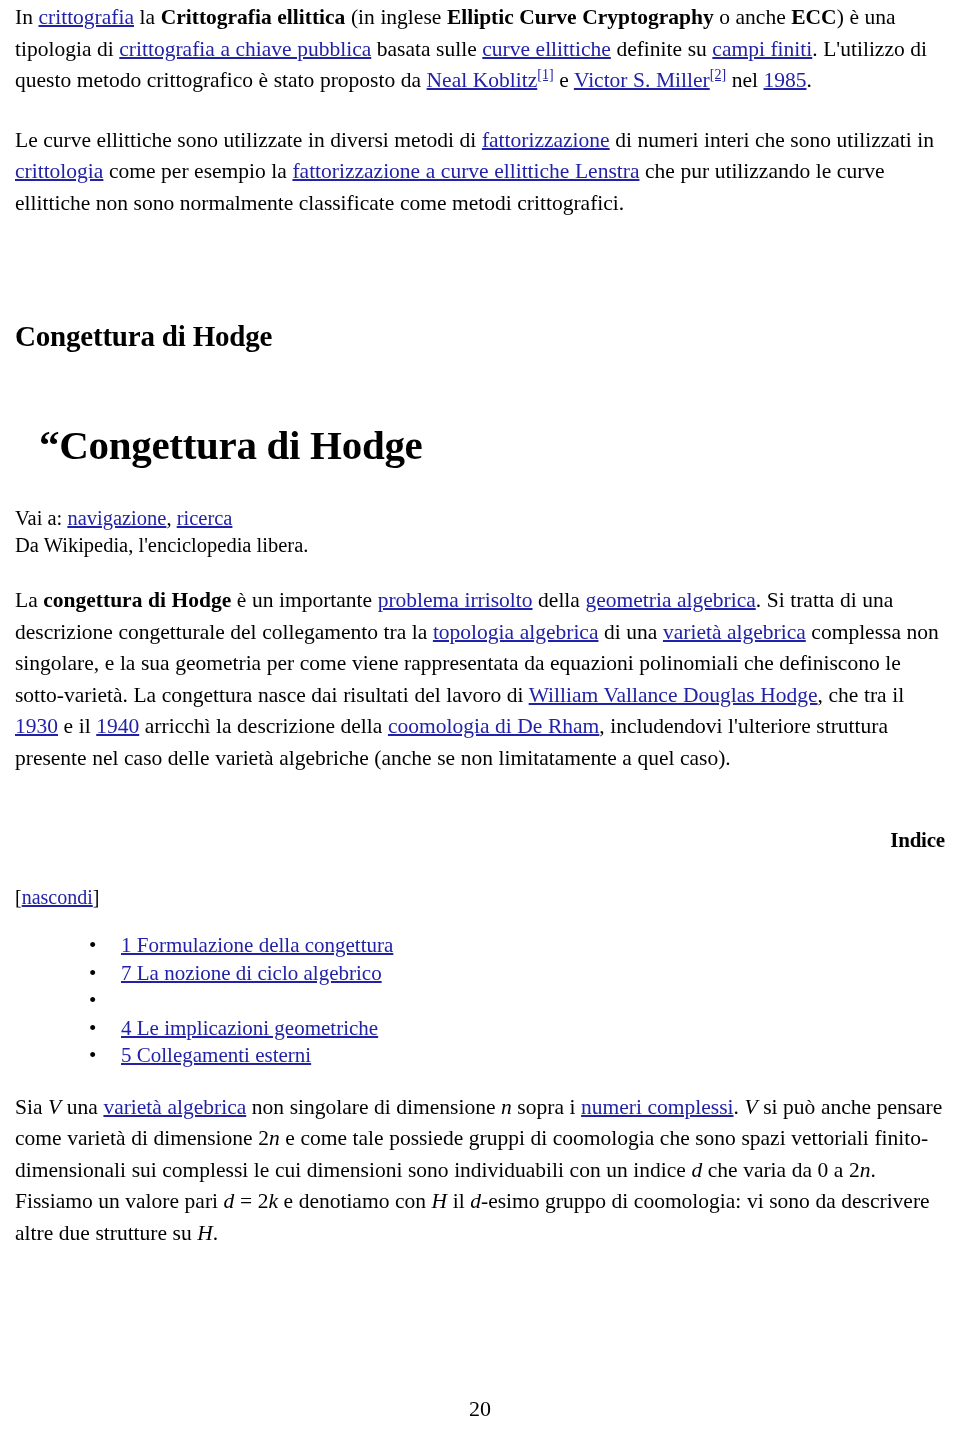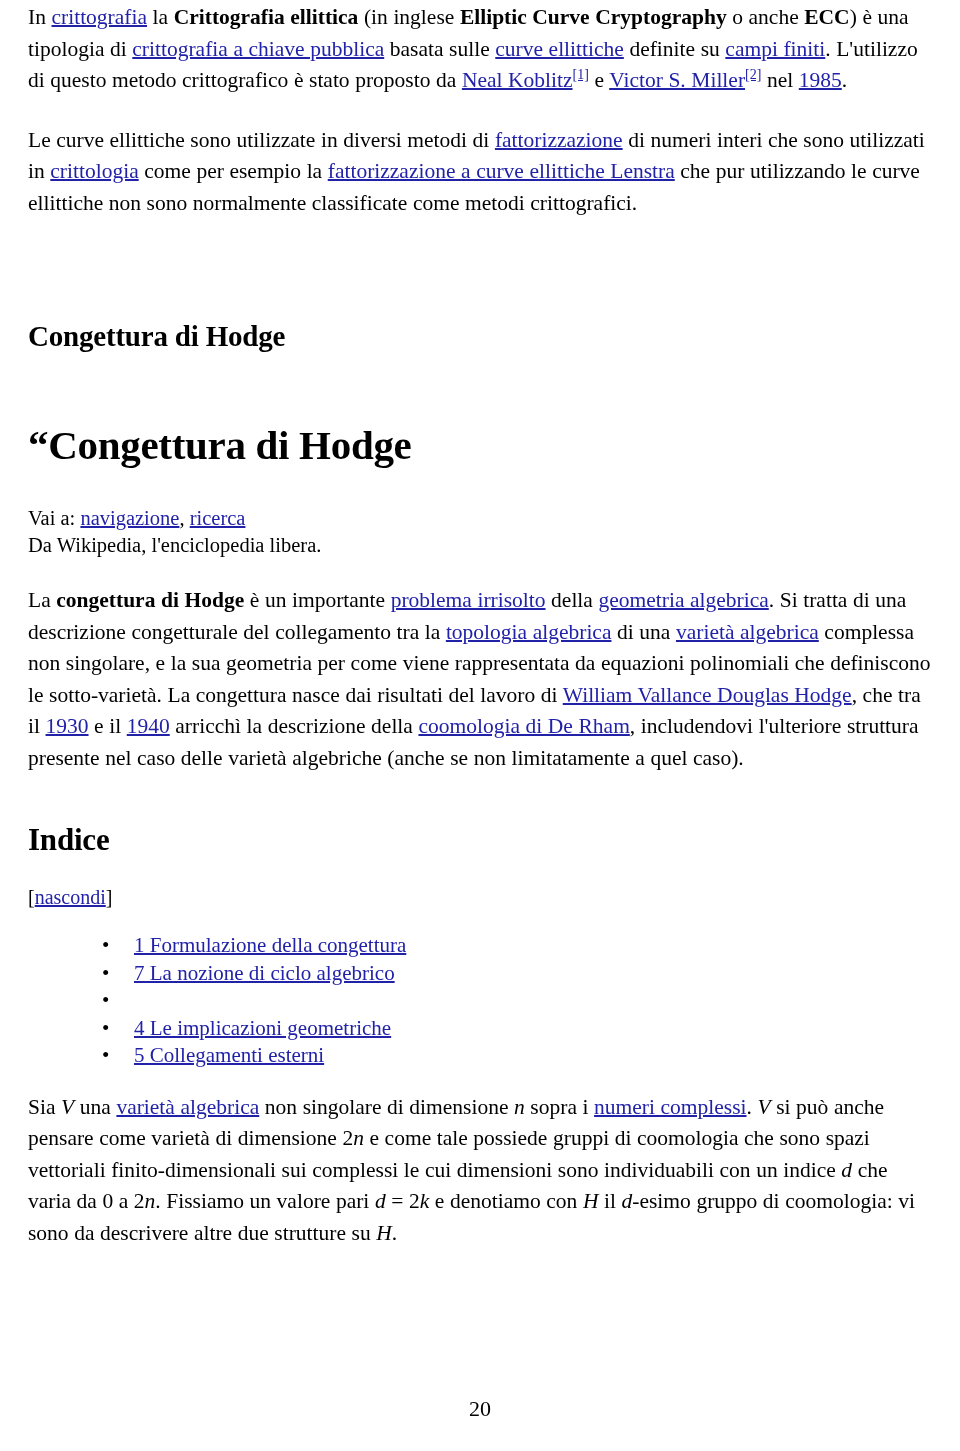--- a/index.html
+++ b/index.html
@@ -13,21 +13,21 @@
     position: relative;
     font-family: "Liberation Serif", "DejaVu Serif", serif;
     color: #000000;
     overflow: hidden;
   }
   .page {
     position: relative;
     width: 960px;
     height: 1451px;
     box-sizing: border-box;
-    padding: 0 28px;
+    padding: 0 15px;
   }
   p, h1, h2, h3, ul {
     margin: 0;
   }
   .para {
     font-size: 21.5px;
     line-height: 31.5px;
     text-align: left;
     word-spacing: 0.2px;
   }
@@ -56,36 +56,38 @@
     font-weight: bold;
     letter-spacing: -0.2px;
   }
   #heading-congettura-small { padding-top: 100px; }
 
   .h-large {
     font-size: 41px;
     line-height: 48px;
     font-weight: bold;
     letter-spacing: -0.3px;
+    margin-left: 24px;
   }
   #heading-congettura-large { padding-top: 68px; }
 
   .subtext {
     font-size: 20.5px;
     line-height: 27px;
   }
   #wiki-from { padding-top: 36px; }
 
   #hodge-body { padding-top: 26px; }
 
   .h-indice {
-    font-size: 31px;
+    font-size: 21px;
     line-height: 36px;
     font-weight: bold;
     letter-spacing: -0.2px;
+    text-align: right;
   }
   #heading-indice { padding-top: 48px; }
 
   #toc-hide {
     padding-top: 26px;
     font-size: 20px;
     line-height: 26px;
   }
 
   #toc-list {

